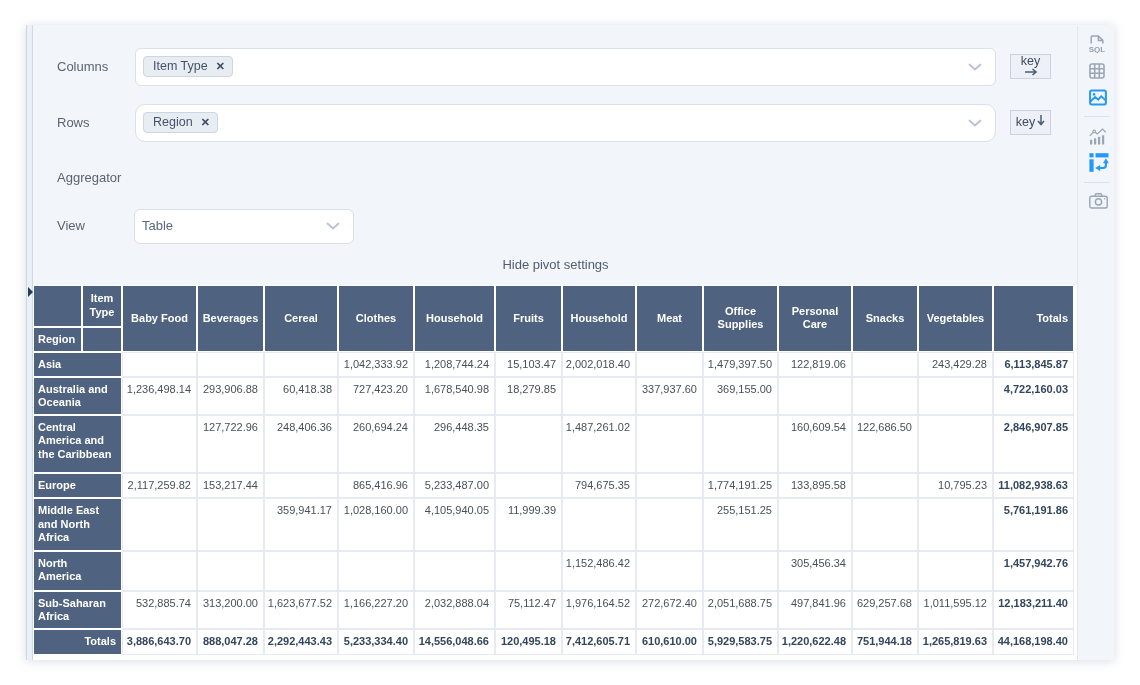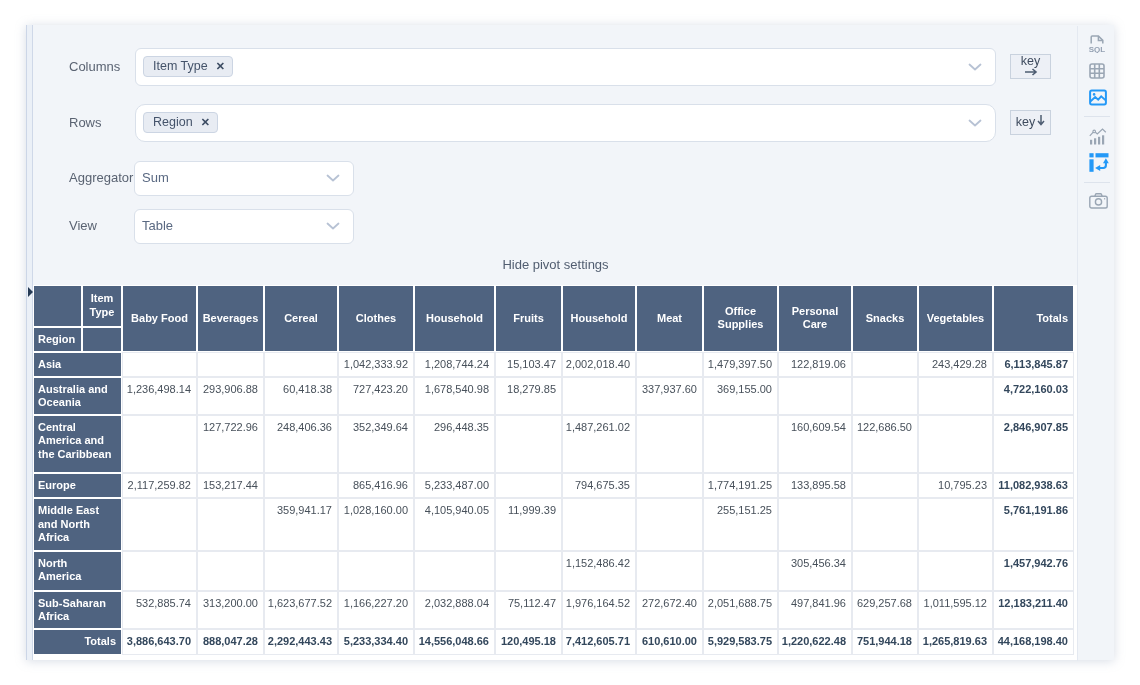--- a/index.html
+++ b/index.html
@@ -19,21 +19,21 @@
   border-left:5px solid #263a55;
 }
 .railR {
   position:absolute; right:0; top:1px; width:37px; height:635px;
   border-left:1px solid #e4e9f1;
   margin-left:40px;
 }
 .ricon { position:absolute; left:11px; }
 .rsep { position:absolute; left:6px; width:26px; height:1px; background:#dde3ec; }
 
-.lbl { position:absolute; font-size:13px; color:#5a6372;margin-left:12px; }
+.lbl { position:absolute; font-size:13px; color:#5a6372; }
 .sel {
   position:absolute; background:#fff; border:1px solid #d9e0ea; border-radius:6px;
 }
 .chev { position:absolute; right:13px; top:50%; margin-top:-4px; }
 .tag {
   position:absolute; left:7px; top:50%; margin-top:-10.5px; height:21px;
   background:#e8ecf3; border:1px solid #ccd5e3; border-radius:4px;
   font-size:12.5px; color:#44536a; line-height:19px; padding:0 7px 0 9px;
 }
 .tag .x { font-size:11px; color:#3c4c63; font-weight:bold; margin-left:8px; }
@@ -86,26 +86,20 @@
     <span class="tag">Region<span class="x">✕</span></span>
     <svg class="chev" width="14" height="8" viewBox="0 0 14 8">
         <polyline points="1.5,1.5 7,6.5 12.5,1.5" fill="none" stroke="#b7c2d4" stroke-width="1.8" stroke-linecap="round" stroke-linejoin="round"></polyline>
       </svg>
   </div>
   <div class="keybtn" style="top:85.5px; line-height:23px;">key<svg width="8" height="12" viewBox="0 0 8 12" style="margin-left:2px">
         <path d="M4 1 V9.5 M1 7 L4 10.5 L7 7" fill="none" stroke="#4e5d72" stroke-width="1.5"></path>
       </svg></div>
 
   <div class="lbl" style="left:31px; top:145.5px;">Aggregator</div>
-  <div class="sel" style="left:108px; top:136px; width:220px; height:35px;">
-    <span class="selTxt">Sum</span>
-    <svg class="chev" width="14" height="8" viewBox="0 0 14 8">
-        <polyline points="1.5,1.5 7,6.5 12.5,1.5" fill="none" stroke="#b7c2d4" stroke-width="1.8" stroke-linecap="round" stroke-linejoin="round"></polyline>
-      </svg>
-  </div>
 
   <div class="lbl" style="left:31px; top:193.5px;">View</div>
   <div class="sel" style="left:108px; top:184px; width:220px; height:35px;">
     <span class="selTxt">Table</span>
     <svg class="chev" width="14" height="8" viewBox="0 0 14 8">
         <polyline points="1.5,1.5 7,6.5 12.5,1.5" fill="none" stroke="#b7c2d4" stroke-width="1.8" stroke-linecap="round" stroke-linejoin="round"></polyline>
       </svg>
   </div>
 
   <div class="hide">Hide pivot settings</div>
@@ -181,21 +175,21 @@
             <td></td>
             <td></td>
             <td></td>
       <td class="b">4,722,160.03</td>
     </tr>
     <tr style="height:58px">
       <th class="rl" colspan="2">Central<br>America and<br>the Caribbean</th>
       <td></td>
             <td>127,722.96</td>
             <td>248,406.36</td>
-            <td>352,349.64</td>
+            <td>260,694.24</td>
             <td>296,448.35</td>
             <td></td>
             <td>1,487,261.02</td>
             <td></td>
             <td></td>
             <td>160,609.54</td>
             <td>122,686.50</td>
             <td></td>
       <td class="b">2,846,907.85</td>
     </tr>

